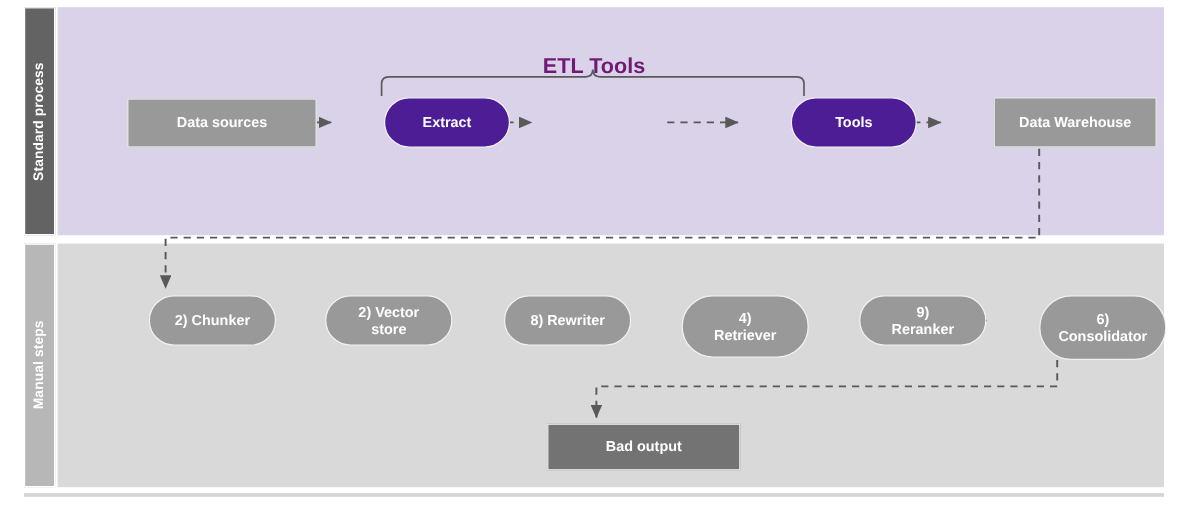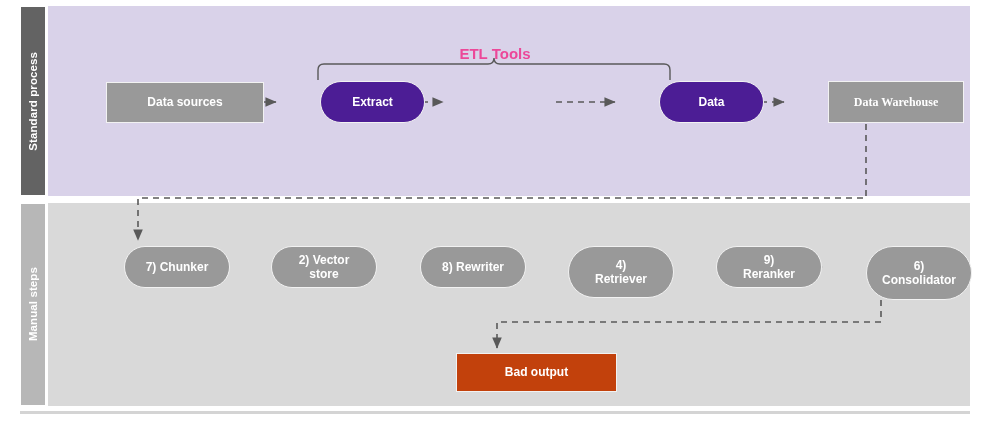--- a/index.html
+++ b/index.html
@@ -72,47 +72,47 @@
     font-size: 12px;
     line-height: 1.2;
     border: 1.5px solid #f2f2f2;
     padding: 2px 20px;
     margin-left: 39px;
   }
   .node.rect   { border-radius: 0; }
   .node.pill   { border-radius: 999px; }
   .node.gray   { background: #999999; }
   .node.purple { background: #4c1d95; }
-  .node.yellow { background: #c2410c; }
+  .node.yellow { background: #737373; }
 
   #node-data-sources    { left: 67px;  top: 82px;  width: 158px; height: 41px; }
   #node-extract         { left: 281px; top: 81px;  width: 105px; height: 42px; }
   #node-transform       { left: 448px; top: 81px;  width: 105px; height: 42px; }
   #node-load            { left: 620px; top: 81px;  width: 105px; height: 42px; }
-  #node-data-warehouse  { left: 789px; top: 81px;  width: 136px; height: 42px; font-family: Liberation Serif, serif; }
+  #node-data-warehouse  { left: 789px; top: 81px;  width: 136px; height: 42px; }
 
   #node-chunker         { left: 85px;  top: 246px; width: 106px; height: 42px; }
   #node-vector-store    { left: 232px; top: 246px; width: 106px; height: 42px; }
   #node-rewriter        { left: 381px; top: 246px; width: 106px; height: 42px; }
   #node-retriever       { left: 529px; top: 246px; width: 106px; height: 52px; }
   #node-reranker        { left: 677px; top: 246px; width: 106px; height: 42px; }
   #node-consolidator    { left: 827px; top: 246px; width: 106px; height: 54px; }
 
   #node-bad-output      { left: 417px; top: 353px; width: 161px; height: 39px; }
 
   
   #etl-label {
     position: absolute;
     left: 420px;
     top: 45px;
     width: 150px;
     text-align: center;
-    font-size: 15px;
+    font-size: 18px;
     font-weight: bold;
-    color: #ec4899;
+    color: #701a75;
   }
 
   
   #connectors {
     position: absolute;
     left: 0; top: 0;
     width: 1003px;
     height: 430px;
     pointer-events: none;
   }
@@ -154,24 +154,24 @@
     <line x1="638" y1="267" x2="672" y2="267" stroke="#595959" stroke-width="1.6" stroke-dasharray="6,5" marker-end="url(#arrow)"></line>
     <line x1="786" y1="267" x2="822" y2="267" stroke="#595959" stroke-width="1.6" stroke-dasharray="6,5" marker-end="url(#arrow)"></line>
 
     <path d="M881,289 L881,322 L497,322 L497,348" fill="none" stroke="#595959" stroke-width="1.6" stroke-dasharray="6,5" marker-end="url(#arrow)"></path>
   </svg>
 
   <div id="etl-label">ETL Tools</div>
 
   <div class="node rect gray" id="node-data-sources">Data sources</div>
   <div class="node pill purple" id="node-extract">Extract</div>
-  <div class="node pill purple" id="node-load">Data</div>
+  <div class="node pill purple" id="node-load">Tools</div>
   <div class="node rect gray" id="node-data-warehouse">Data Warehouse</div>
 
-  <div class="node pill gray" id="node-chunker">7) Chunker</div>
+  <div class="node pill gray" id="node-chunker">2) Chunker</div>
   <div class="node pill gray" id="node-vector-store">2) Vector store</div>
   <div class="node pill gray" id="node-rewriter">8) Rewriter</div>
   <div class="node pill gray" id="node-retriever">4) Retriever</div>
   <div class="node pill gray" id="node-reranker">9) Reranker</div>
   <div class="node pill gray" id="node-consolidator">6) Consolidator</div>
 
   <div class="node rect yellow" id="node-bad-output">Bad output</div>
 
   <div id="bottom-rule"></div>
 </div>

